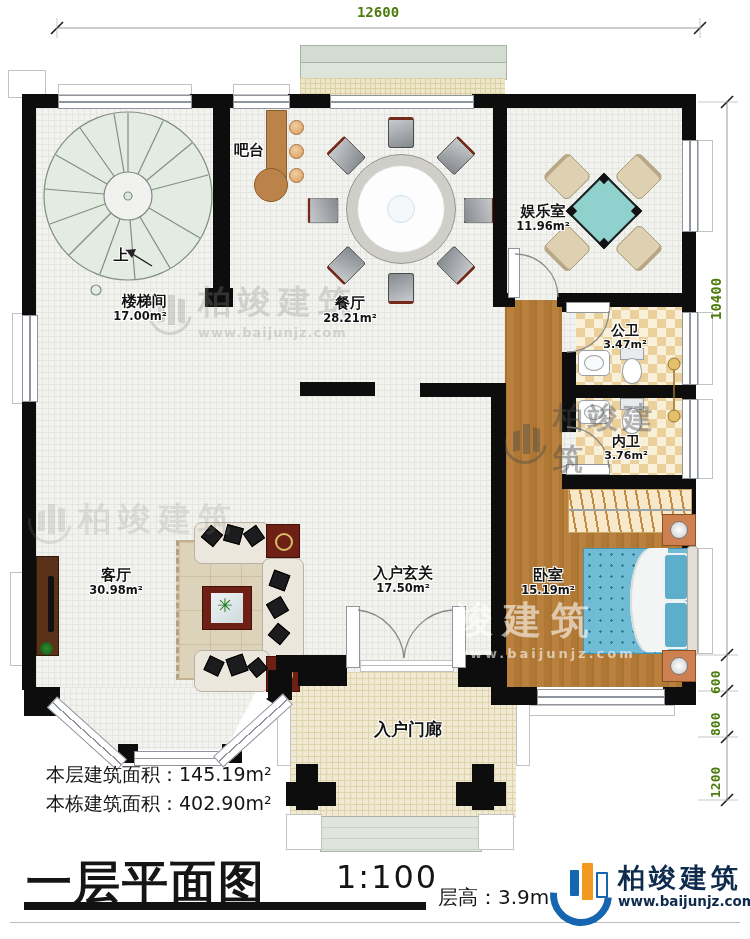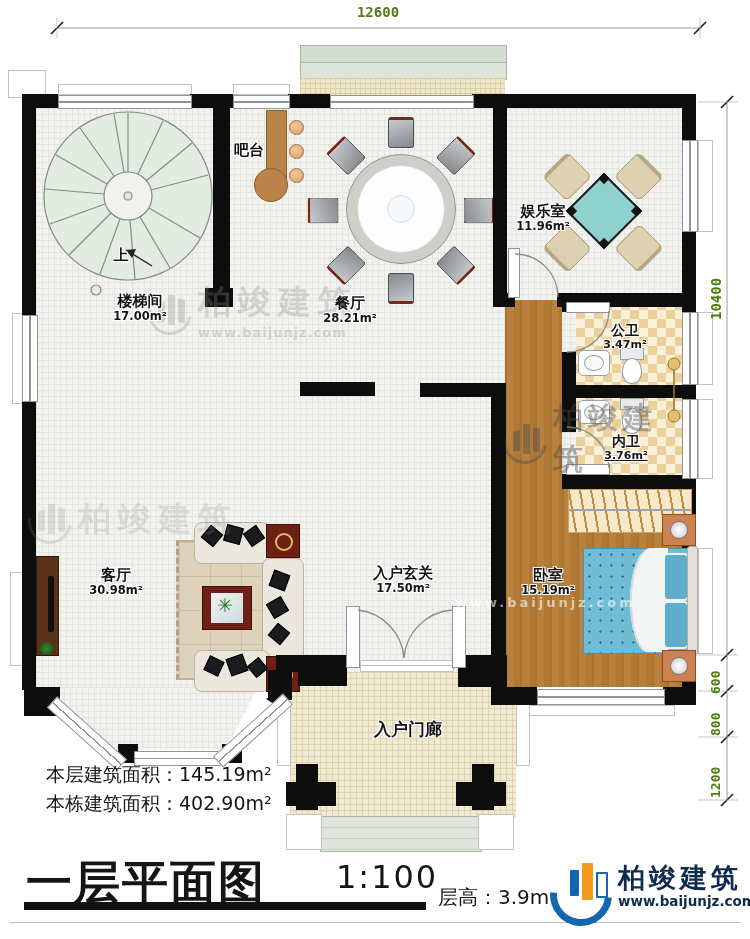--- a/index.html
+++ b/index.html
@@ -320,25 +320,26 @@
         <i class="b2"></i>
         <i class="b3"></i>
         <s></s>
       </div>
     <div class="wm-t">
         <span style="font-size:30px;letter-spacing:5px;">柏竣建筑</span>
       </div>
   </div>
   <div class="wm" style="left:455px;top:595px;color:rgba(255,255,255,.58);">
     <div class="wm-t">
+      <span style="font-size:38px;letter-spacing:10px;">竣建筑</span>
       <em style="letter-spacing:3px;">www.baijunjz.com</em>
     </div>
   </div>
 
-  <div class="lbl" style="left:140px;top:293px;">
+  <div class="lbl" style="left:140px;top:293px;text-align:right;">
       <span class="nm">楼梯间</span>
       <span class="ar">17.00m²</span>
     </div>
   <div class="lbl" style="left:121px;top:247px;">
       <span class="nm">上</span>
     </div>
   <div class="lbl" style="left:249px;top:142px;">
       <span class="nm">吧台</span>
     </div>
   <div class="lbl" style="left:350px;top:295px;">
@@ -348,21 +349,21 @@
   <div class="lbl" style="left:543px;top:203px;">
       <span class="nm">娱乐室</span>
       <span class="ar">11.96m²</span>
     </div>
   <div class="lbl" style="left:625px;top:323px;">
       <span class="nm" style="font-size:14px;">公卫</span>
       <span class="ar" style="font-size:11px;">3.47m²</span>
     </div>
   <div class="lbl" style="left:626px;top:434px;">
       <span class="nm" style="font-size:14px;">内卫</span>
-      <span class="ar" style="font-size:11px;text-decoration:underline;">3.76m²</span>
+      <span class="ar" style="font-size:11px;">3.76m²</span>
     </div>
   <div class="lbl" style="left:116px;top:567px;">
       <span class="nm">客厅</span>
       <span class="ar">30.98m²</span>
     </div>
   <div class="lbl" style="left:403px;top:565px;">
       <span class="nm">入户玄关</span>
       <span class="ar">17.50m²</span>
     </div>
   <div class="lbl" style="left:548px;top:567px;">

